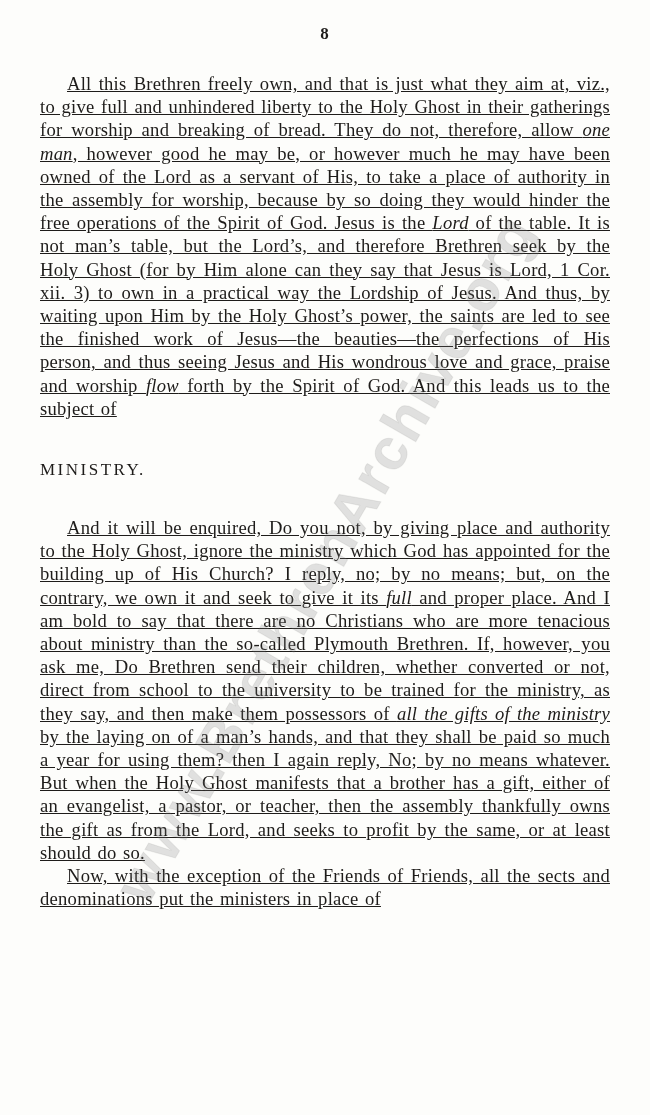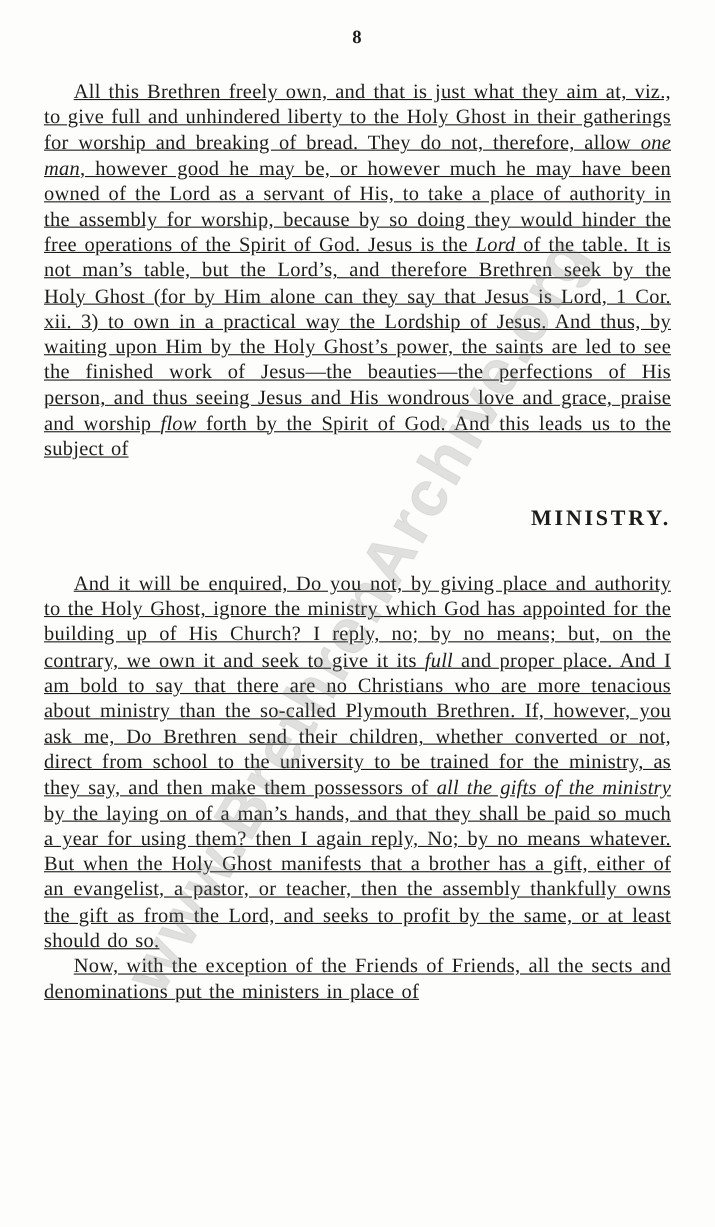--- a/index.html
+++ b/index.html
@@ -34,23 +34,23 @@
     line-height: 23.2px;
     letter-spacing: 0.25px;
     word-spacing: 1.5px;
     text-decoration: underline;
   }
   .body-text p.para i {
     font-style: italic;
     letter-spacing: 0.2px;
   }
   .section-heading {
-    text-align: right;
-    font-size: 20px;
-    font-weight: bold;
+    text-align: left;
+    font-size: 17px;
+    font-weight: normal;
     letter-spacing: 2.5px;
     margin: 40px 0 36px 0;
   }
   .watermark-layer {
     position: absolute;
     top: 0;
     left: 0;
     width: 650px;
     height: 1115px;
     display: flex;

